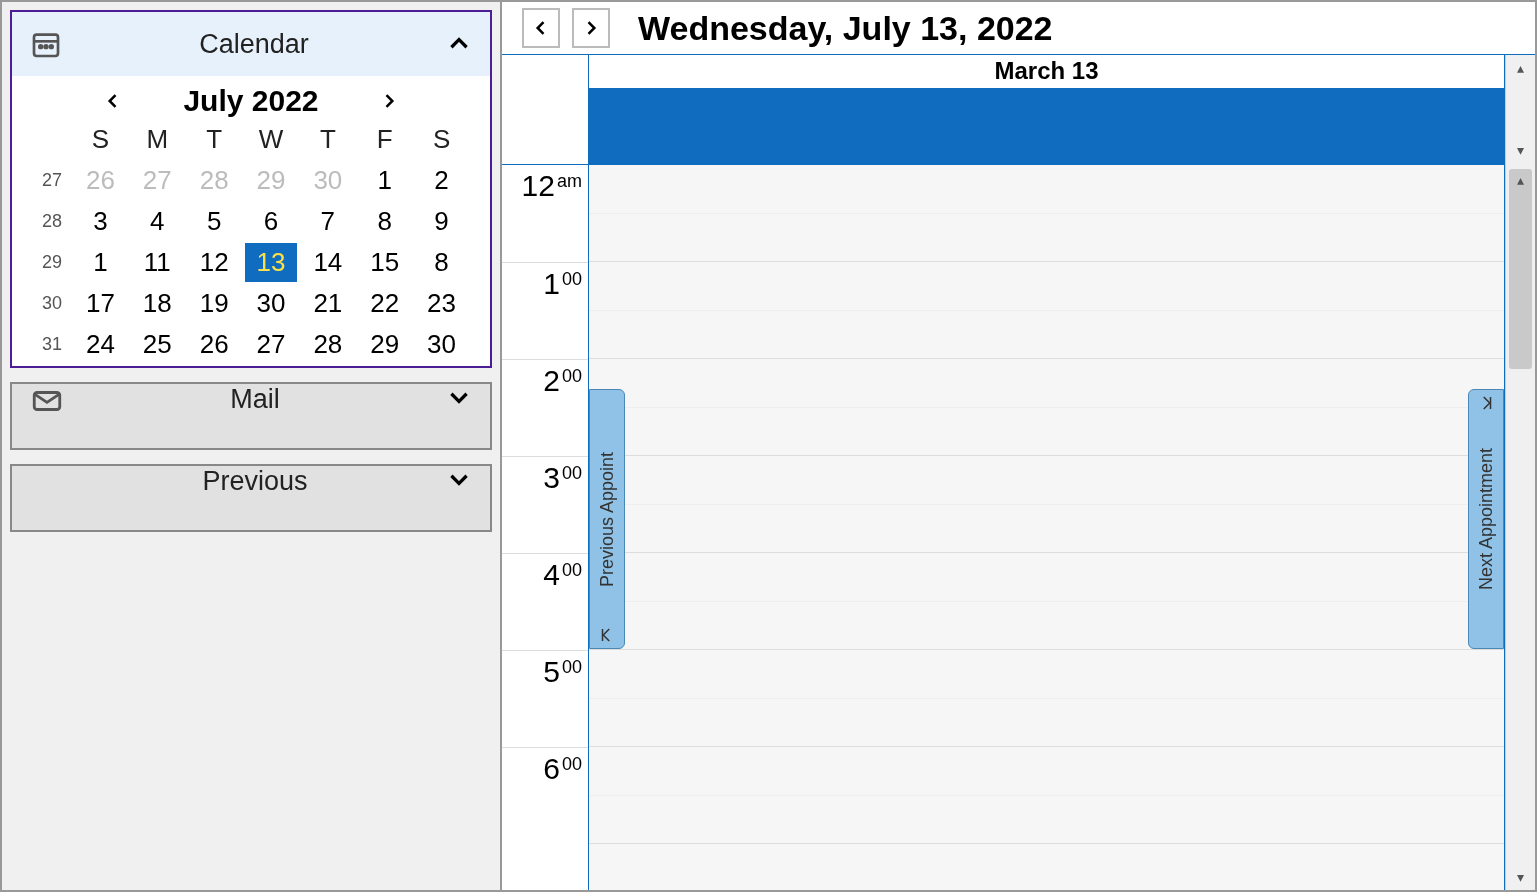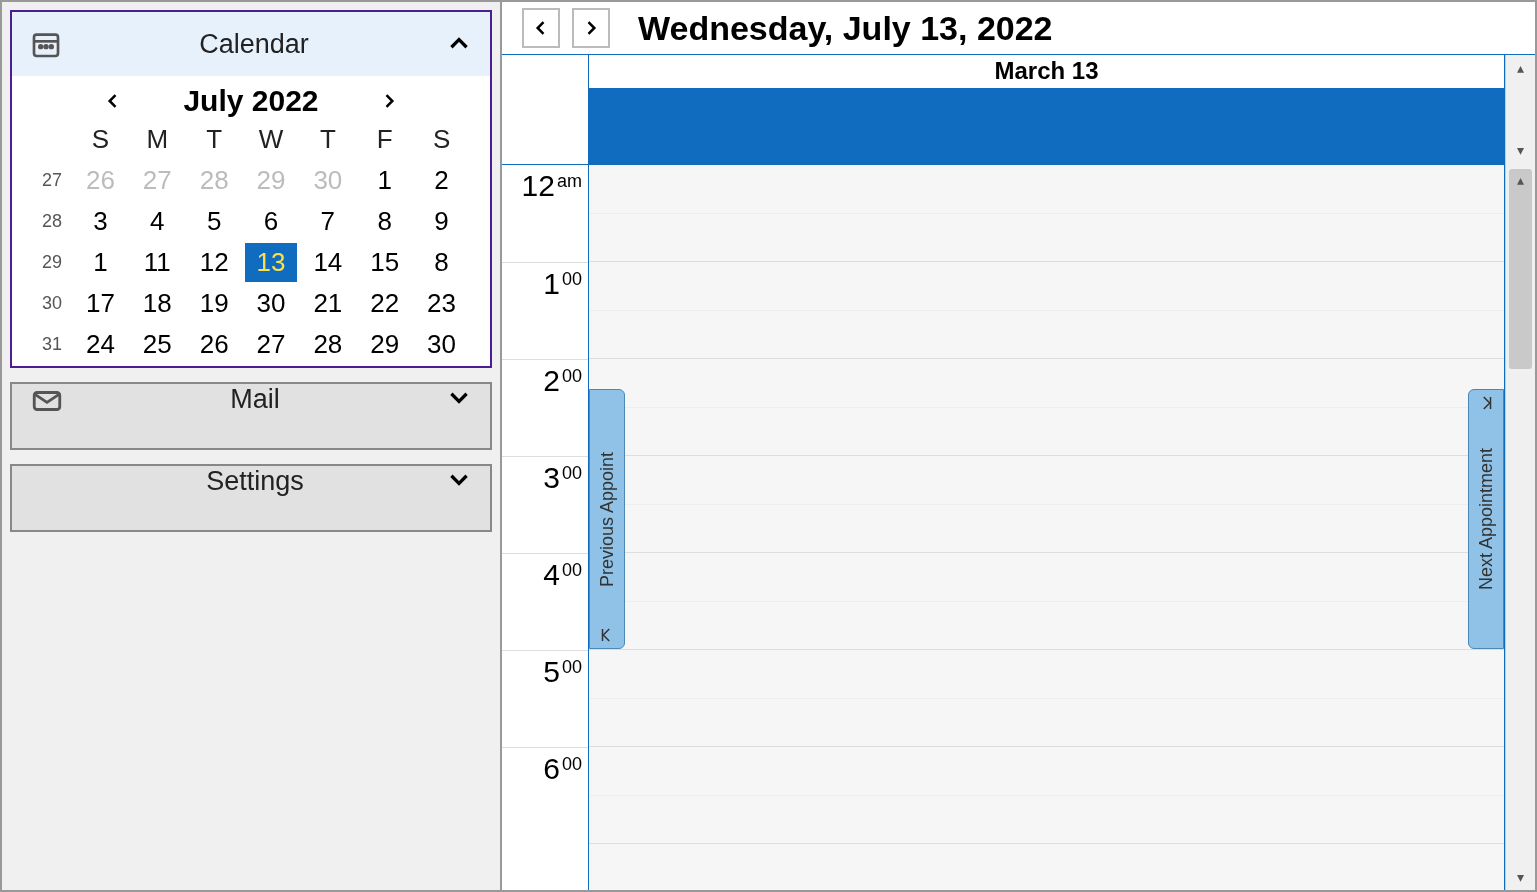--- a/index.html
+++ b/index.html
@@ -335,21 +335,21 @@
       <span class="label">Mail</span>
       <span class="chev">
         <svg width="26" height="26" viewBox="0 0 24 24" fill="none" stroke="#000" stroke-width="3">
             <polyline points="5 9 12 16 19 9"></polyline>
           </svg>
       </span>
     </div>
 
     <div class="panel-btn">
       <span style="width:34px"></span>
-      <span class="label">Settings</span>
+      <span class="label">Previous</span>
       <span class="chev">
         <svg width="26" height="26" viewBox="0 0 24 24" fill="none" stroke="#000" stroke-width="3">
             <polyline points="5 9 12 16 19 9"></polyline>
           </svg>
       </span>
     </div>
 
   </div>
 
   <div class="main">

